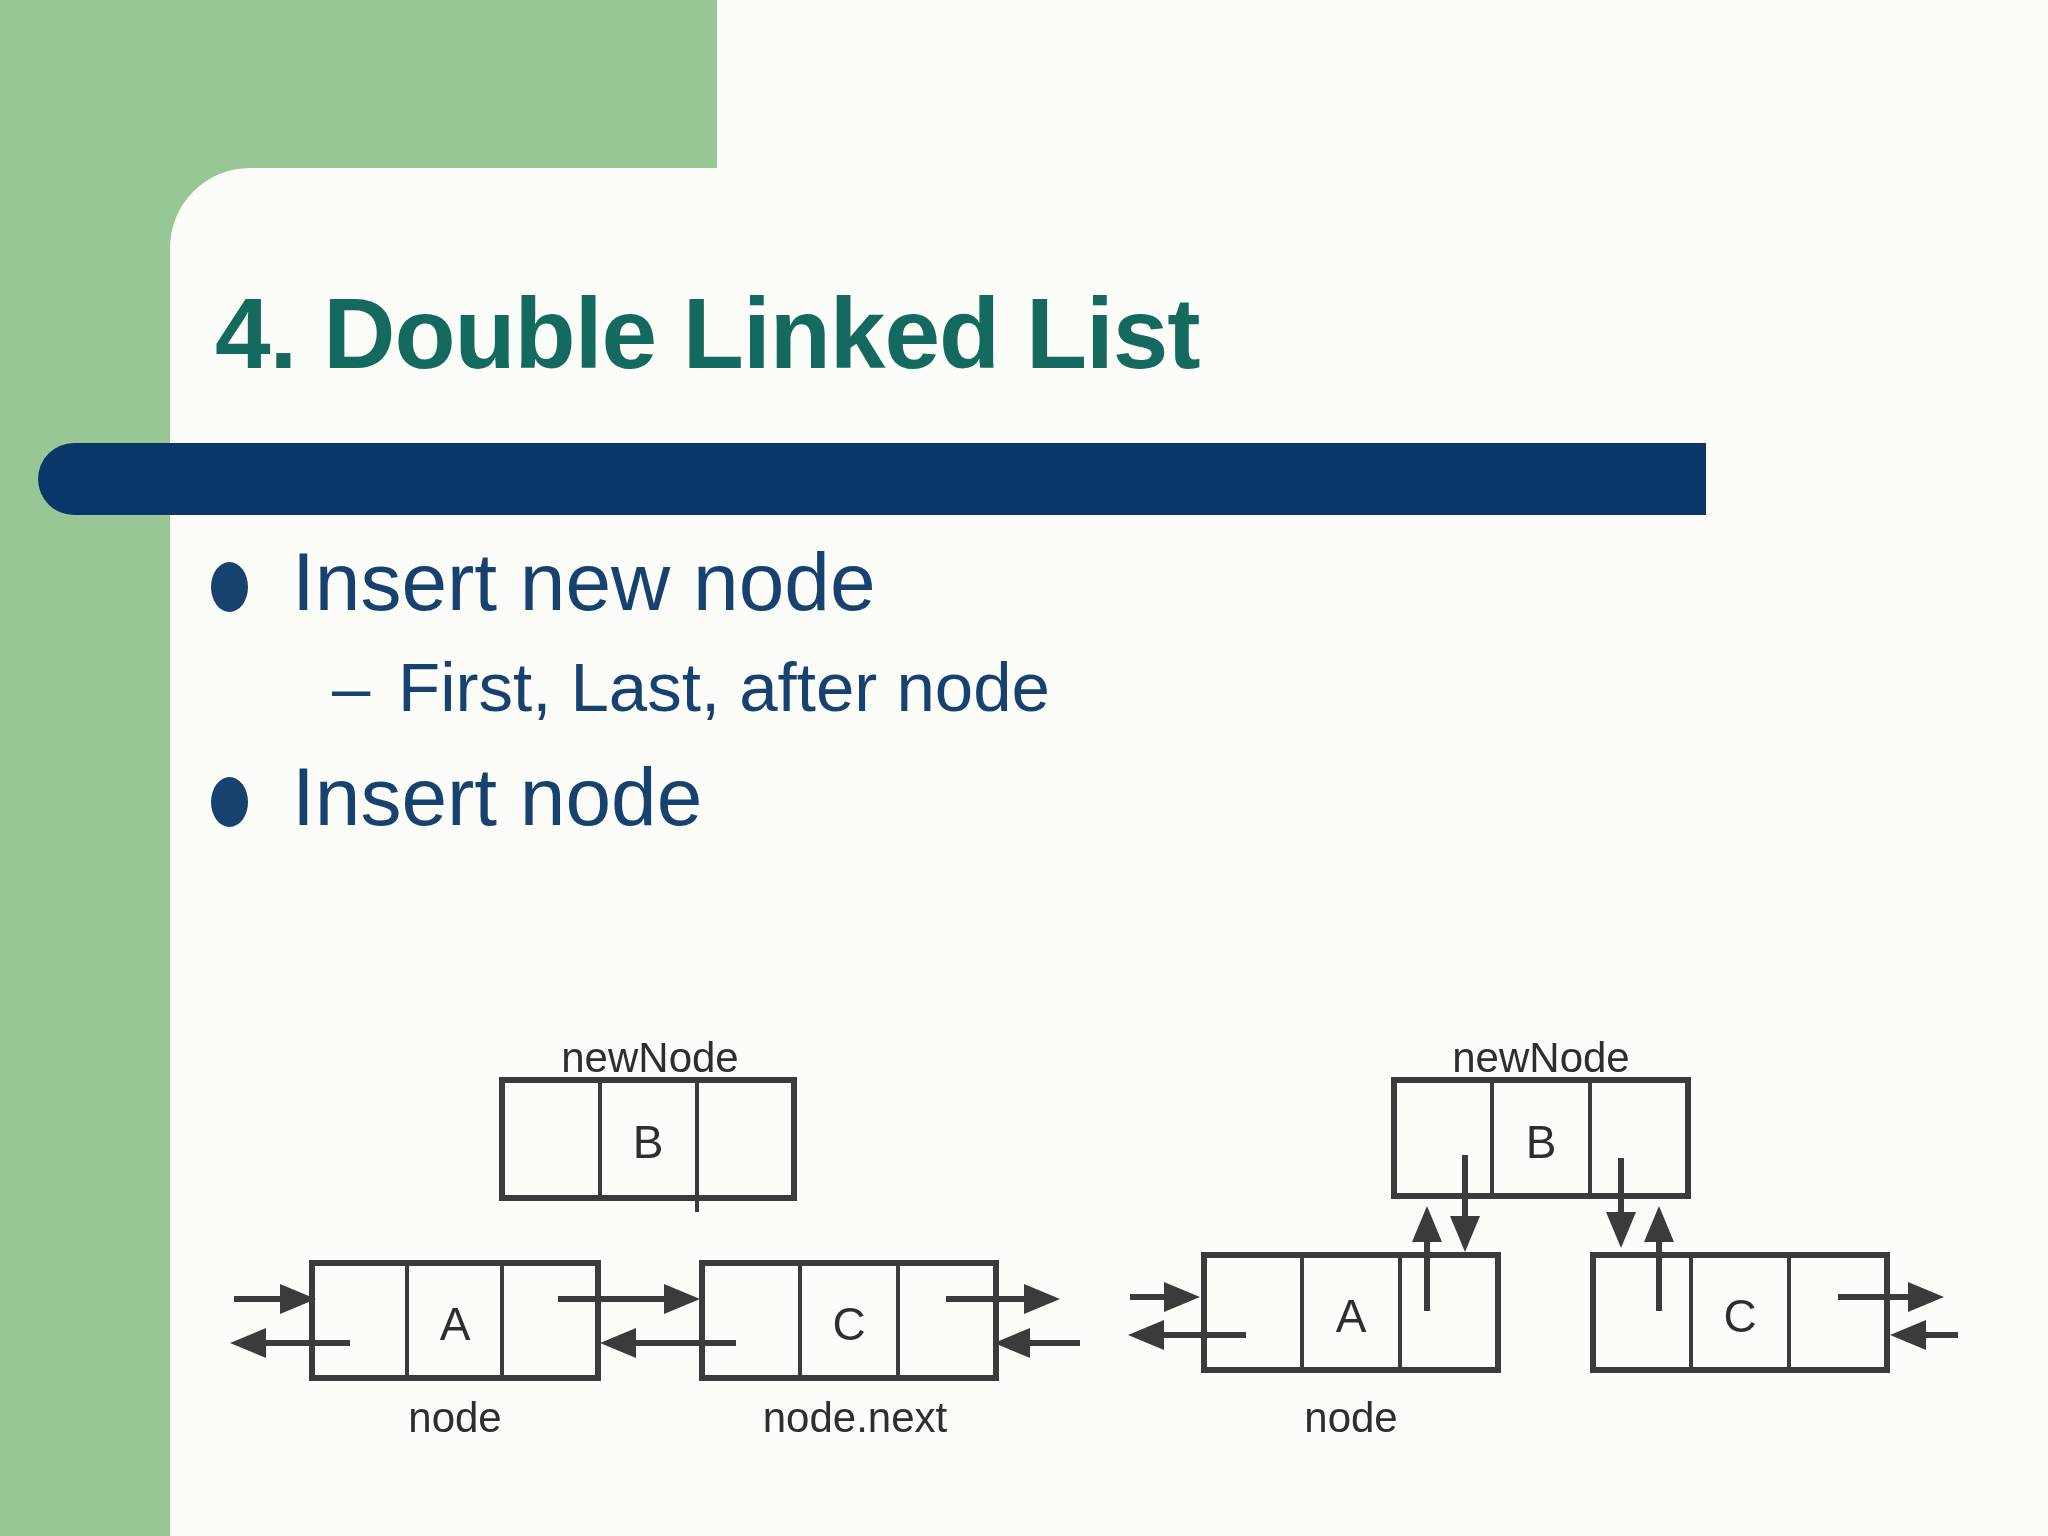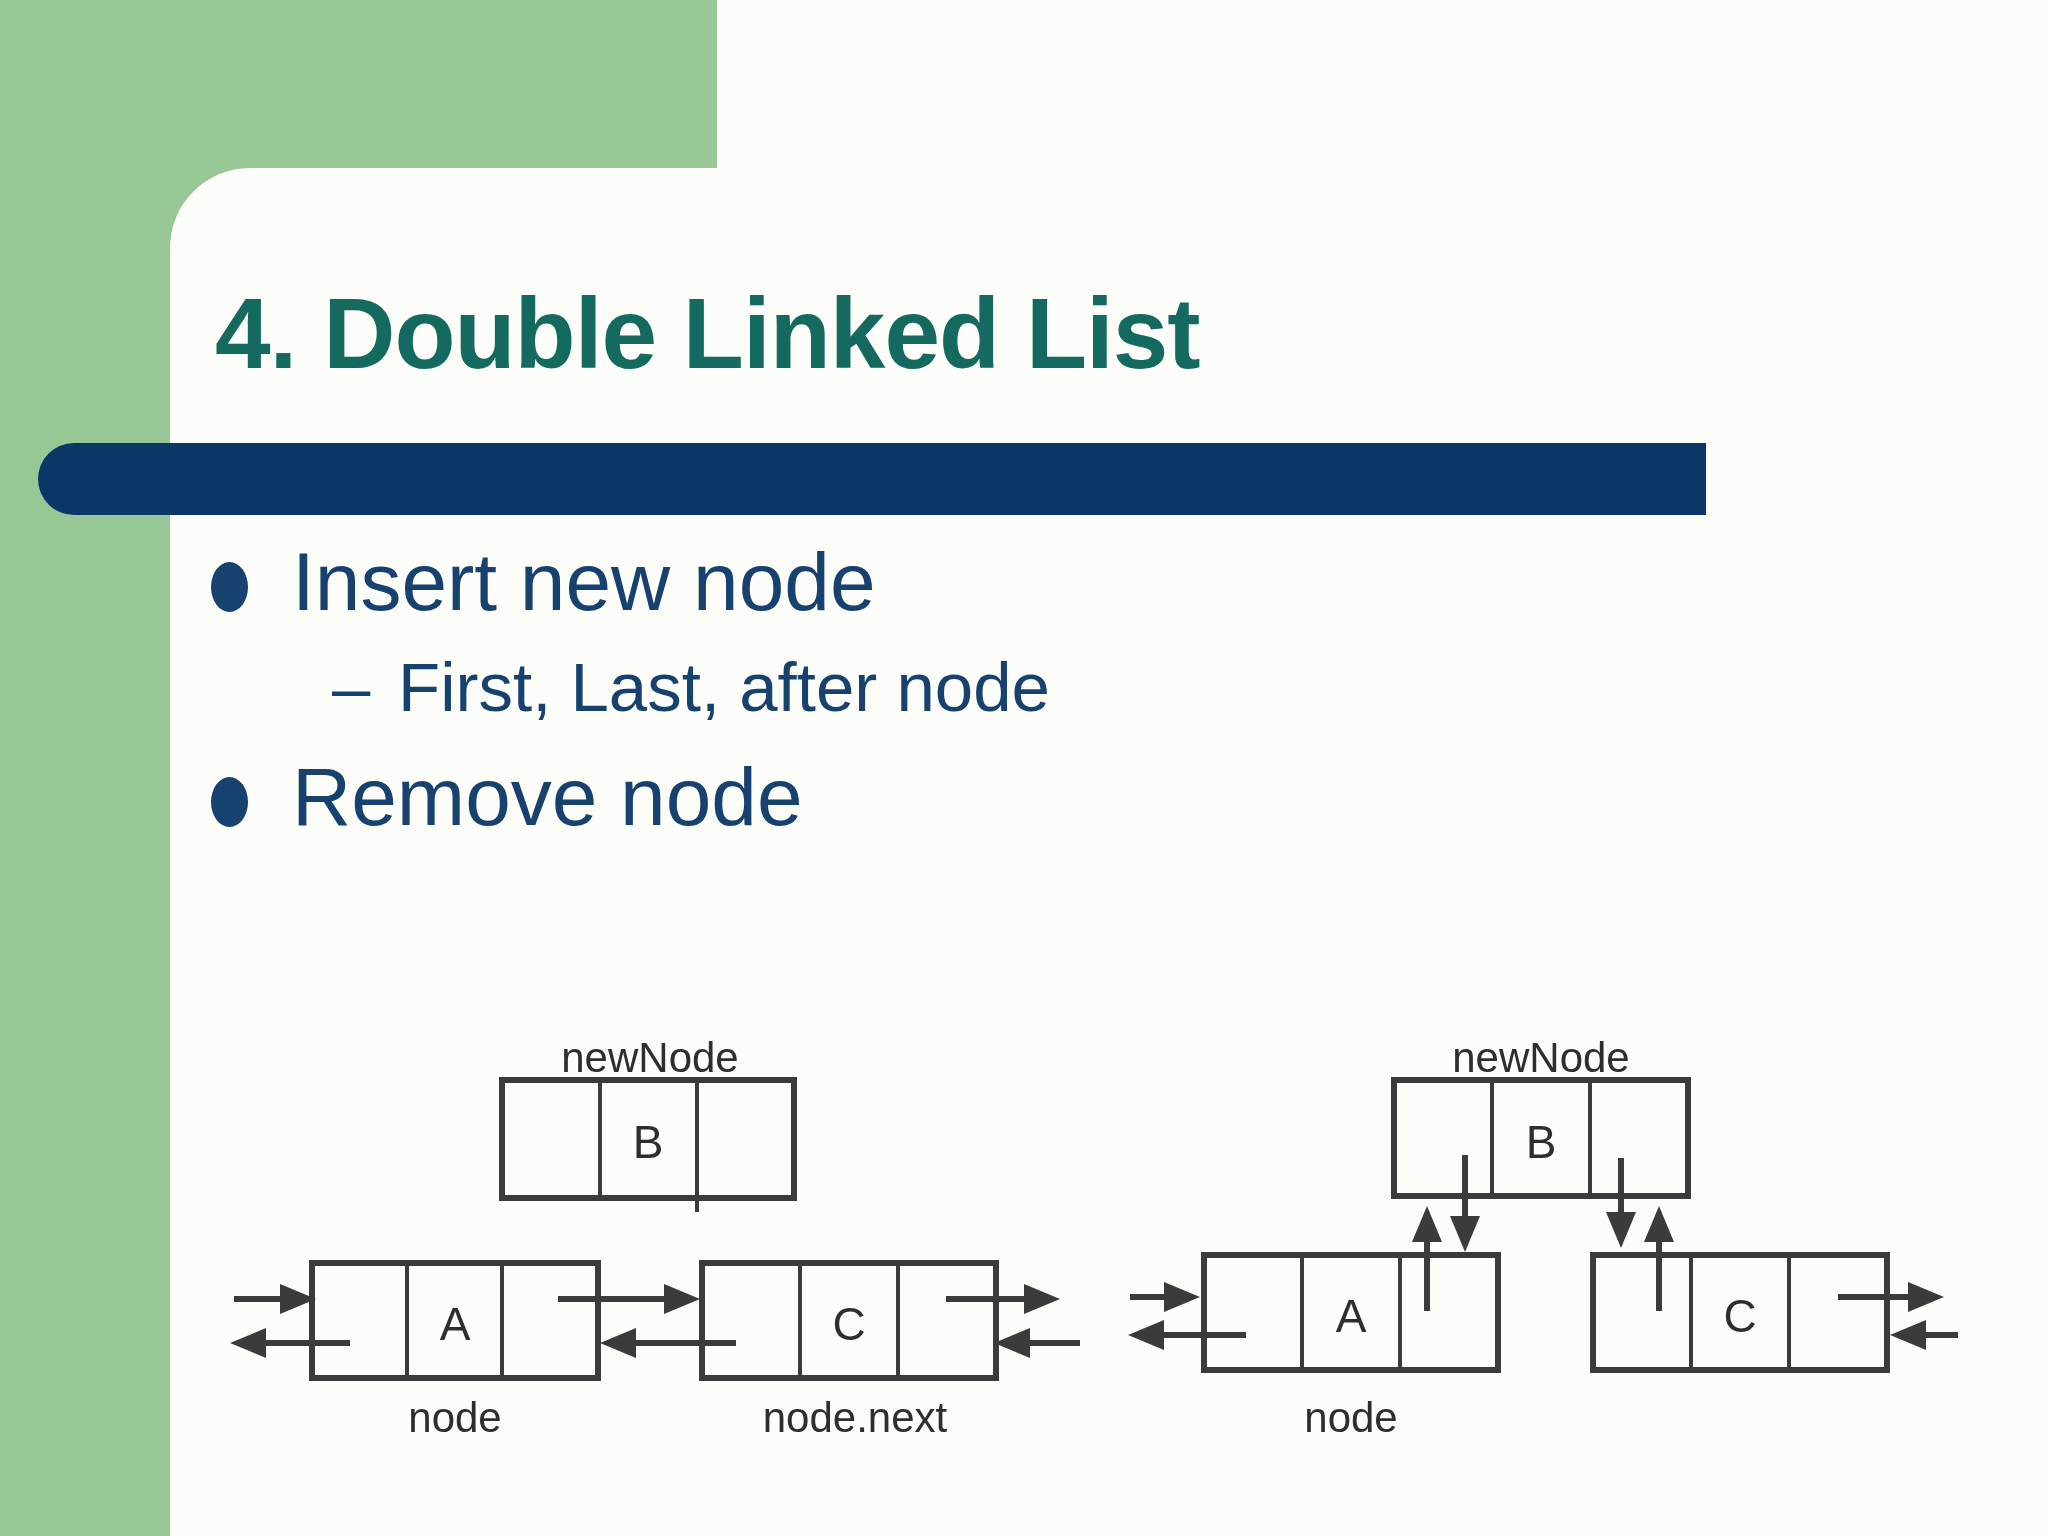--- a/index.html
+++ b/index.html
@@ -37,21 +37,21 @@
   <div class="content-panel"></div>
 
   <h1 class="title">4. Double Linked List</h1>
   <div class="accent-bar"></div>
 
   <div class="bullet-dot dot1"></div>
   <div class="li1 r1">Insert new node</div>
   <div class="li2 r2"><span class="dash">–</span><span>First, Last, after node</span></div>
 
   <div class="bullet-dot dot2"></div>
-  <div class="li1 r3">Remove node</div>
+  <div class="li1 r3">Insert node</div>
 
   <svg class="diagram" viewBox="0 0 2048 1536" xmlns="http://www.w3.org/2000/svg">
     <defs>
       <marker id="ah" viewBox="0 0 36 30" markerWidth="36" markerHeight="30" refX="2" refY="15" orient="auto" markerUnits="userSpaceOnUse">
         <path d="M0,0 L36,15 L0,30 Z" fill="#3b3b3b"></path>
       </marker>
     </defs>
 
     <g stroke="#3b3b3b" fill="none">
 

